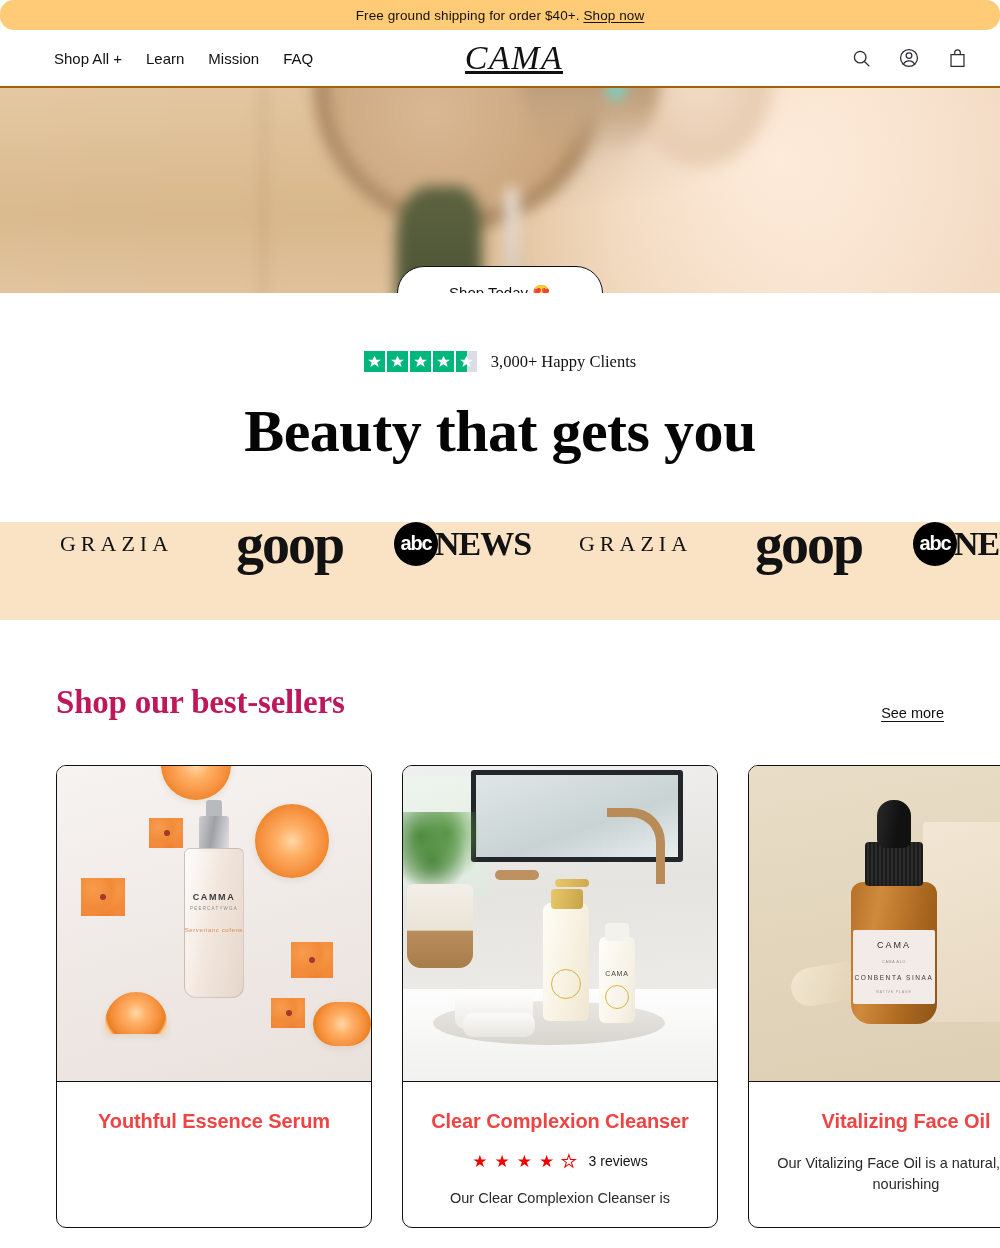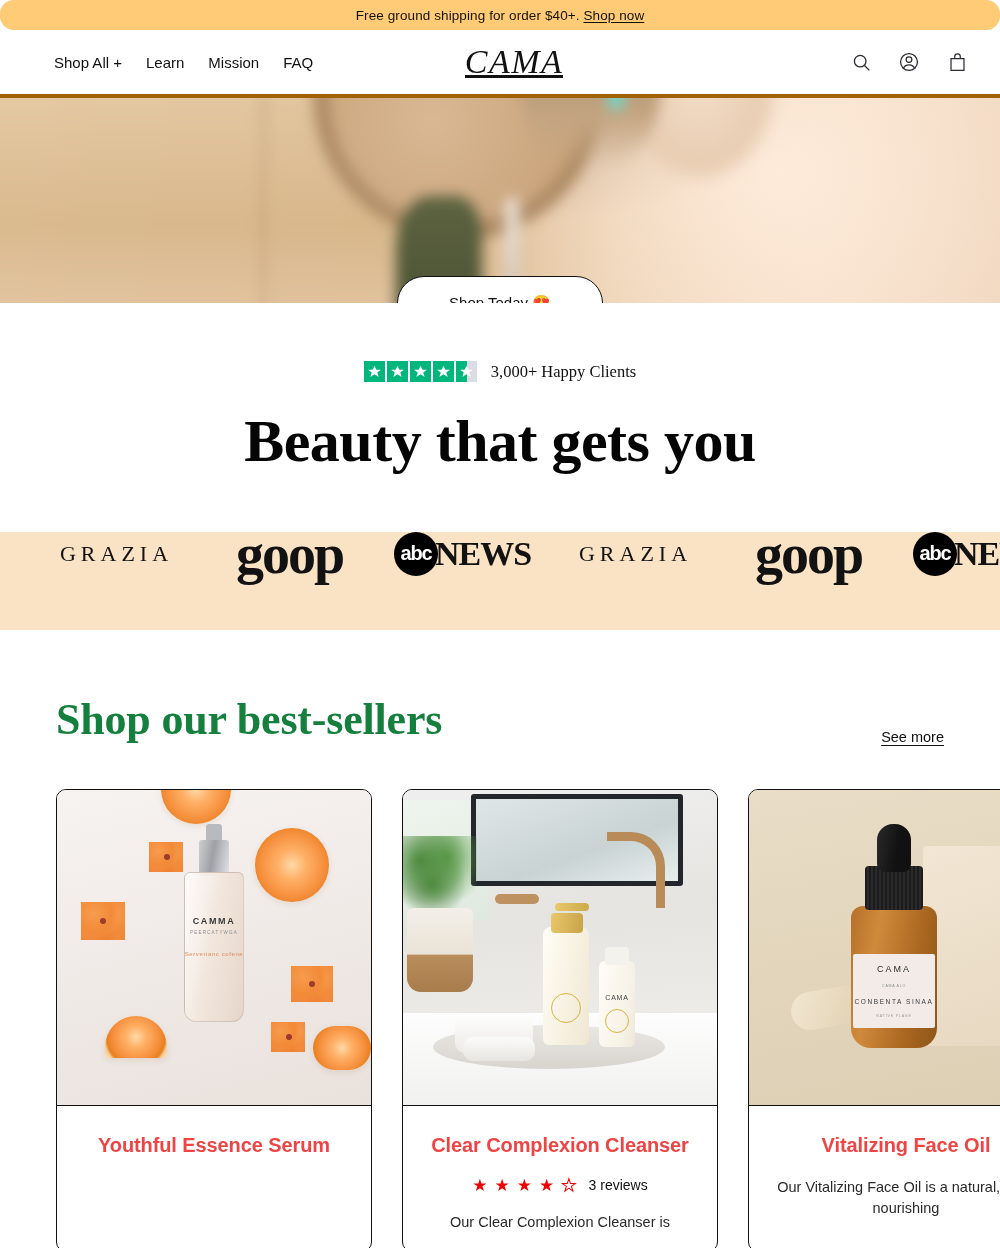--- a/index.html
+++ b/index.html
@@ -17,24 +17,24 @@
   .announce {
     height:30px; background:#ffcb77;
     display:flex; align-items:center; justify-content:center;
     font-size:13.5px; color:#15120c; letter-spacing:.1px;border-radius:14px;
   }
   .announce .ann-text { white-space:pre; }
   .announce a { color:#15120c; text-decoration:underline; text-underline-offset:2px; }
 
   
   header.nav {
-    height:68px; background:#fff;
+    height:58px; background:#fff;
     display:flex; align-items:center;
     padding:0 30px 0 54px;
-    border-bottom:4px solid #a16207;
+    border-bottom:2px solid #a16207;
     position:relative;
   }
   .nav-left { display:flex; align-items:center; gap:24px; }
   .nav-link {
     font-size:15px; color:#111; text-decoration:none; white-space:nowrap;
   }
   .brand {
     position:absolute; left:0; right:0; top:0; bottom:0;
     display:flex; align-items:center; justify-content:center;
     pointer-events:none;
@@ -154,21 +154,21 @@
   .news-word {
     font-family:"Liberation Serif", serif; font-size:34px;
     font-weight:700; letter-spacing:-1px; margin-left:-3px;
   }
 
   
   .section { padding:64px 56px 0 56px; }
   .sec-head { display:flex; align-items:flex-end; justify-content:space-between; }
   h2.sec-title {
     font-family:"Liberation Serif", serif; font-weight:700;
-    font-size:44px; letter-spacing:-.2px; color:#15803d;
+    font-size:33px; letter-spacing:-.2px; color:#be185d;
   }
   .see-more {
     font-size:14.5px; color:#111; text-decoration:underline;
     text-underline-offset:3px; white-space:nowrap;
   }
 
   .cards { display:flex; gap:30px; margin-top:44px; }
   .card {
     flex:0 0 316px; width:316px;
     border:1px solid #111; border-radius:10px;

